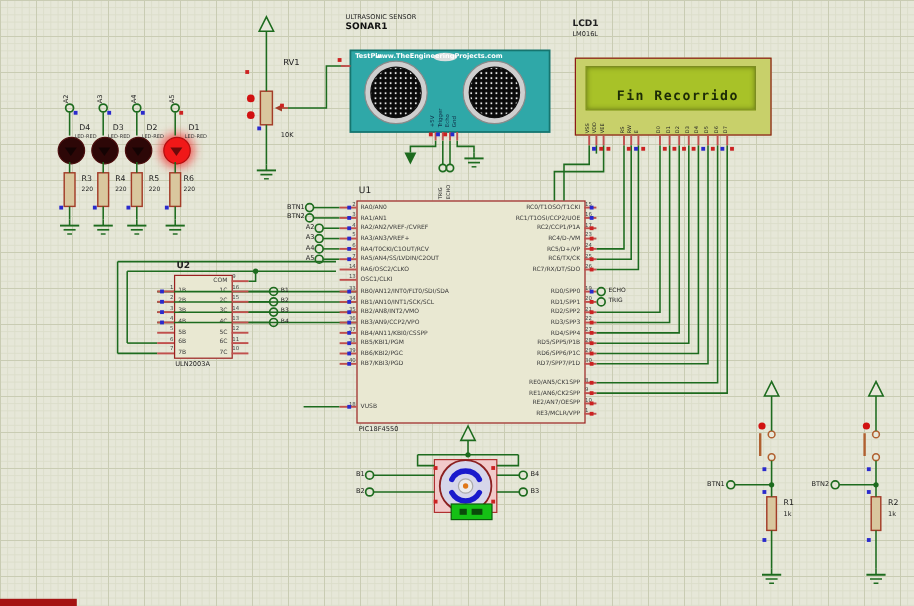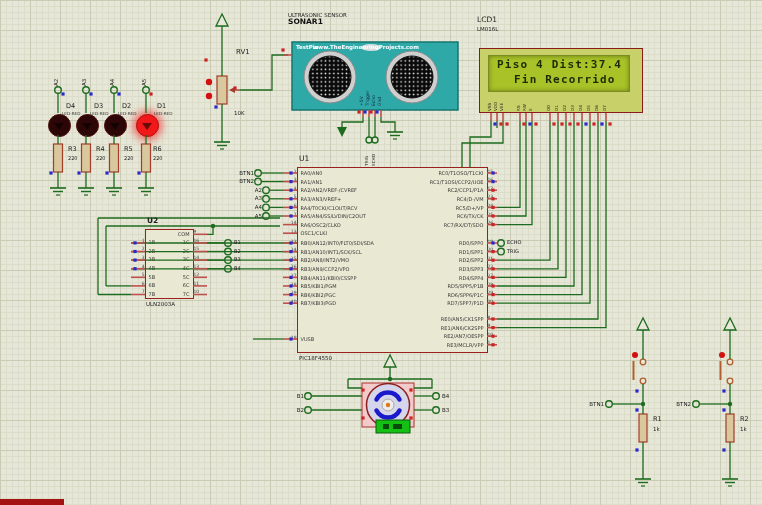--- a/index.html
+++ b/index.html
@@ -397,23 +397,22 @@
   <div class="vlbl" style="left:371.5px;top:72px;height:34px;color:#10304a">Echo</div>
   <div class="vlbl" style="left:377.5px;top:72px;height:34px;color:#10304a">Gnd</div>
   <div class="vlbl" style="left:365px;top:146px;height:20px;font-size:4.2px">TRIG</div>
   <div class="vlbl" style="left:371.5px;top:146px;height:20px;font-size:4.2px">ECHO</div>
 
   <div class="lbl" style="left:236px;top:49px;font-size:7px;">RV1</div>
   <div class="lbl" style="left:234px;top:110px;font-size:5.5px;">10K</div>
 
   <div class="lcd-body"></div>
   <div class="lcd-screen"></div>
-  <div class="lbl" style="left:477px;top:16px;font-size:7.5px;font-weight:normal">LCD1</div>
+  <div class="lbl" style="left:477px;top:16px;font-size:7.5px;font-weight:bold">LCD1</div>
   <div class="lbl" style="left:477px;top:26px;font-size:5.5px;">LM016L</div>
-  <div class="lcd-line" style="left:497px;top:58px;">Piso 4 Dist:37.4</div>
   <div class="lcd-line" style="left:514px;top:73px;">Fin Recorrido</div>
   <div class="vlbl" style="left:488px;top:94px;height:17px;font-size:4.2px">VSS</div>
   <div class="vlbl" style="left:494px;top:94px;height:17px;font-size:4.2px">VDD</div>
   <div class="vlbl" style="left:500px;top:94px;height:17px;font-size:4.2px">VEE</div>
   <div class="vlbl" style="left:517px;top:94px;height:17px;font-size:4.2px">RS</div>
   <div class="vlbl" style="left:523px;top:94px;height:17px;font-size:4.2px">RW</div>
   <div class="vlbl" style="left:529px;top:94px;height:17px;font-size:4.2px">E</div>
   <div class="vlbl" style="left:547px;top:94px;height:17px;font-size:4.2px">D0</div>
   <div class="vlbl" style="left:555px;top:94px;height:17px;font-size:4.2px">D1</div>
   <div class="vlbl" style="left:563px;top:94px;height:17px;font-size:4.2px">D2</div>

